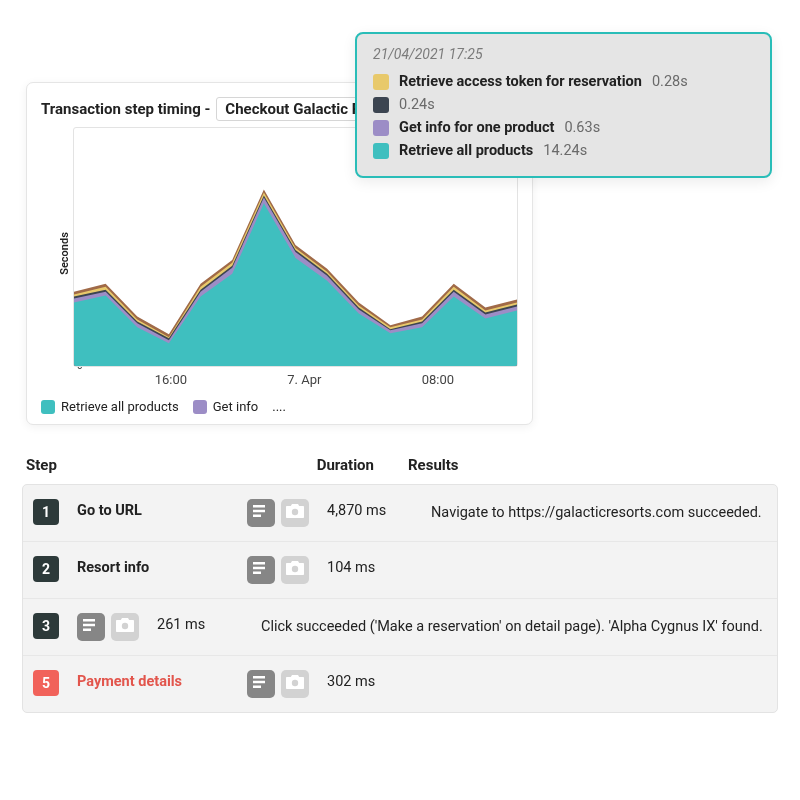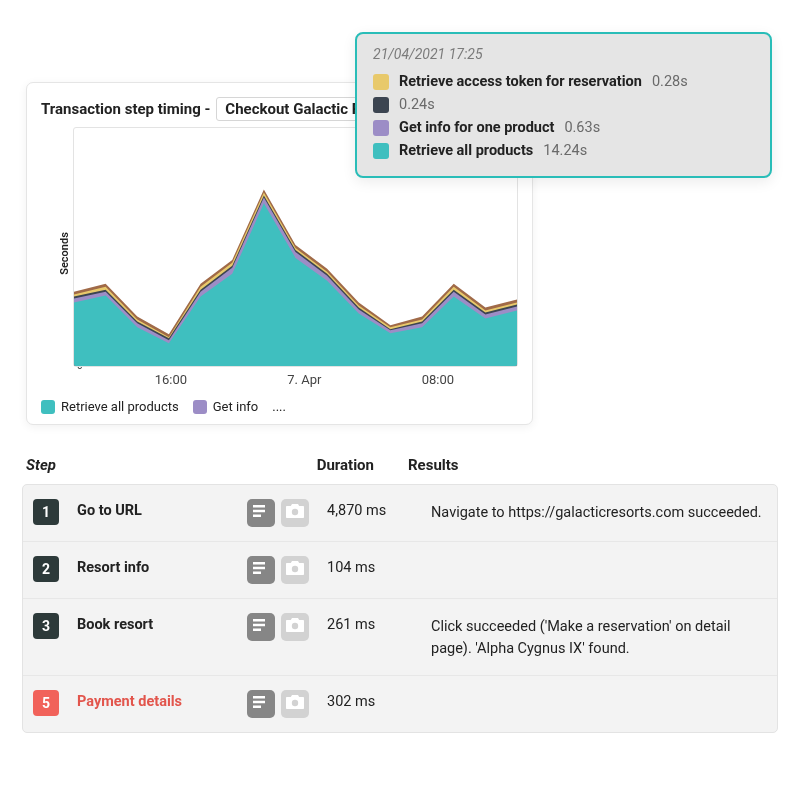--- a/index.html
+++ b/index.html
@@ -76,21 +76,21 @@
   .tt-label { font-weight: 700; }
   .tt-val { color: #6a6a6a; }
 
   .table-wrap {
     position: absolute;
     left: 22px;
     top: 446px;
     width: 756px;
   }
   .thead { display: flex; padding: 10px 4px; font-weight: 700; font-size: 15px; }
-  .col-step { width: 54px; font-style: italic; }
+  .col-step { width: 54px; }
   .col-name { width: 142px; }
   .col-actions { width: 80px; }
   .col-dur { width: 120px; text-align: right; padding-right: 32px; }
   .col-res { flex: 1; }
   .table-body {
     background: #f3f3f3;
     border: 1px solid #e3e3e3;
     border-radius: 5px;
   }
   .trow {
@@ -242,21 +242,20 @@
                 <circle cx="9" cy="8" r="3.2" fill="#d2d2d2"></circle>
               </svg></span>
           </div>
         </div>
         <div class="c-dur">104 ms</div>
       </div>
       <div class="trow">
         <div class="c-step">
           <div class="step-badge step-dark">3</div>
         </div>
-        <div class="c-name ">Book resort</div>
         <div class="c-actions">
           <div class="action-btn action-dark">
             <span><svg width="16" height="14" viewBox="0 0 16 14">
                 <rect x="0" y="1" width="12" height="2.5" fill="#fff"></rect>
                 <rect x="0" y="5.75" width="12" height="2.5" fill="#fff"></rect>
                 <rect x="0" y="10.5" width="8" height="2.5" fill="#fff"></rect>
               </svg></span>
           </div>
           <div class="action-btn action-light">
             <span><svg width="18" height="14" viewBox="0 0 18 14">

